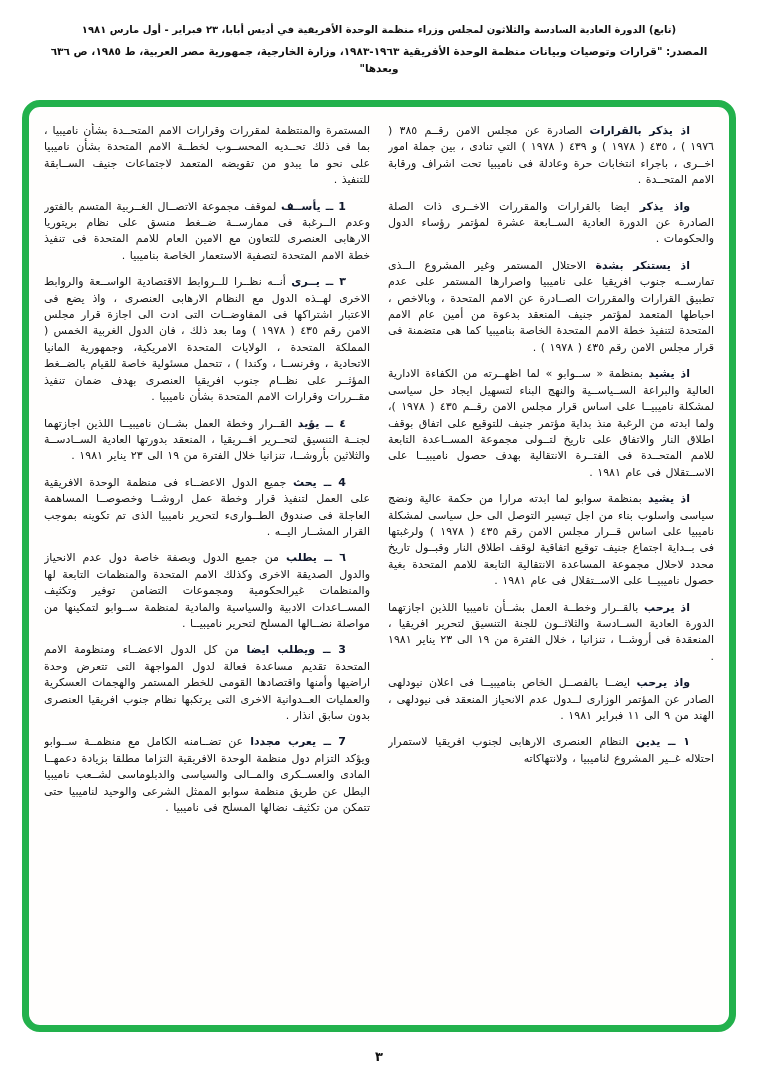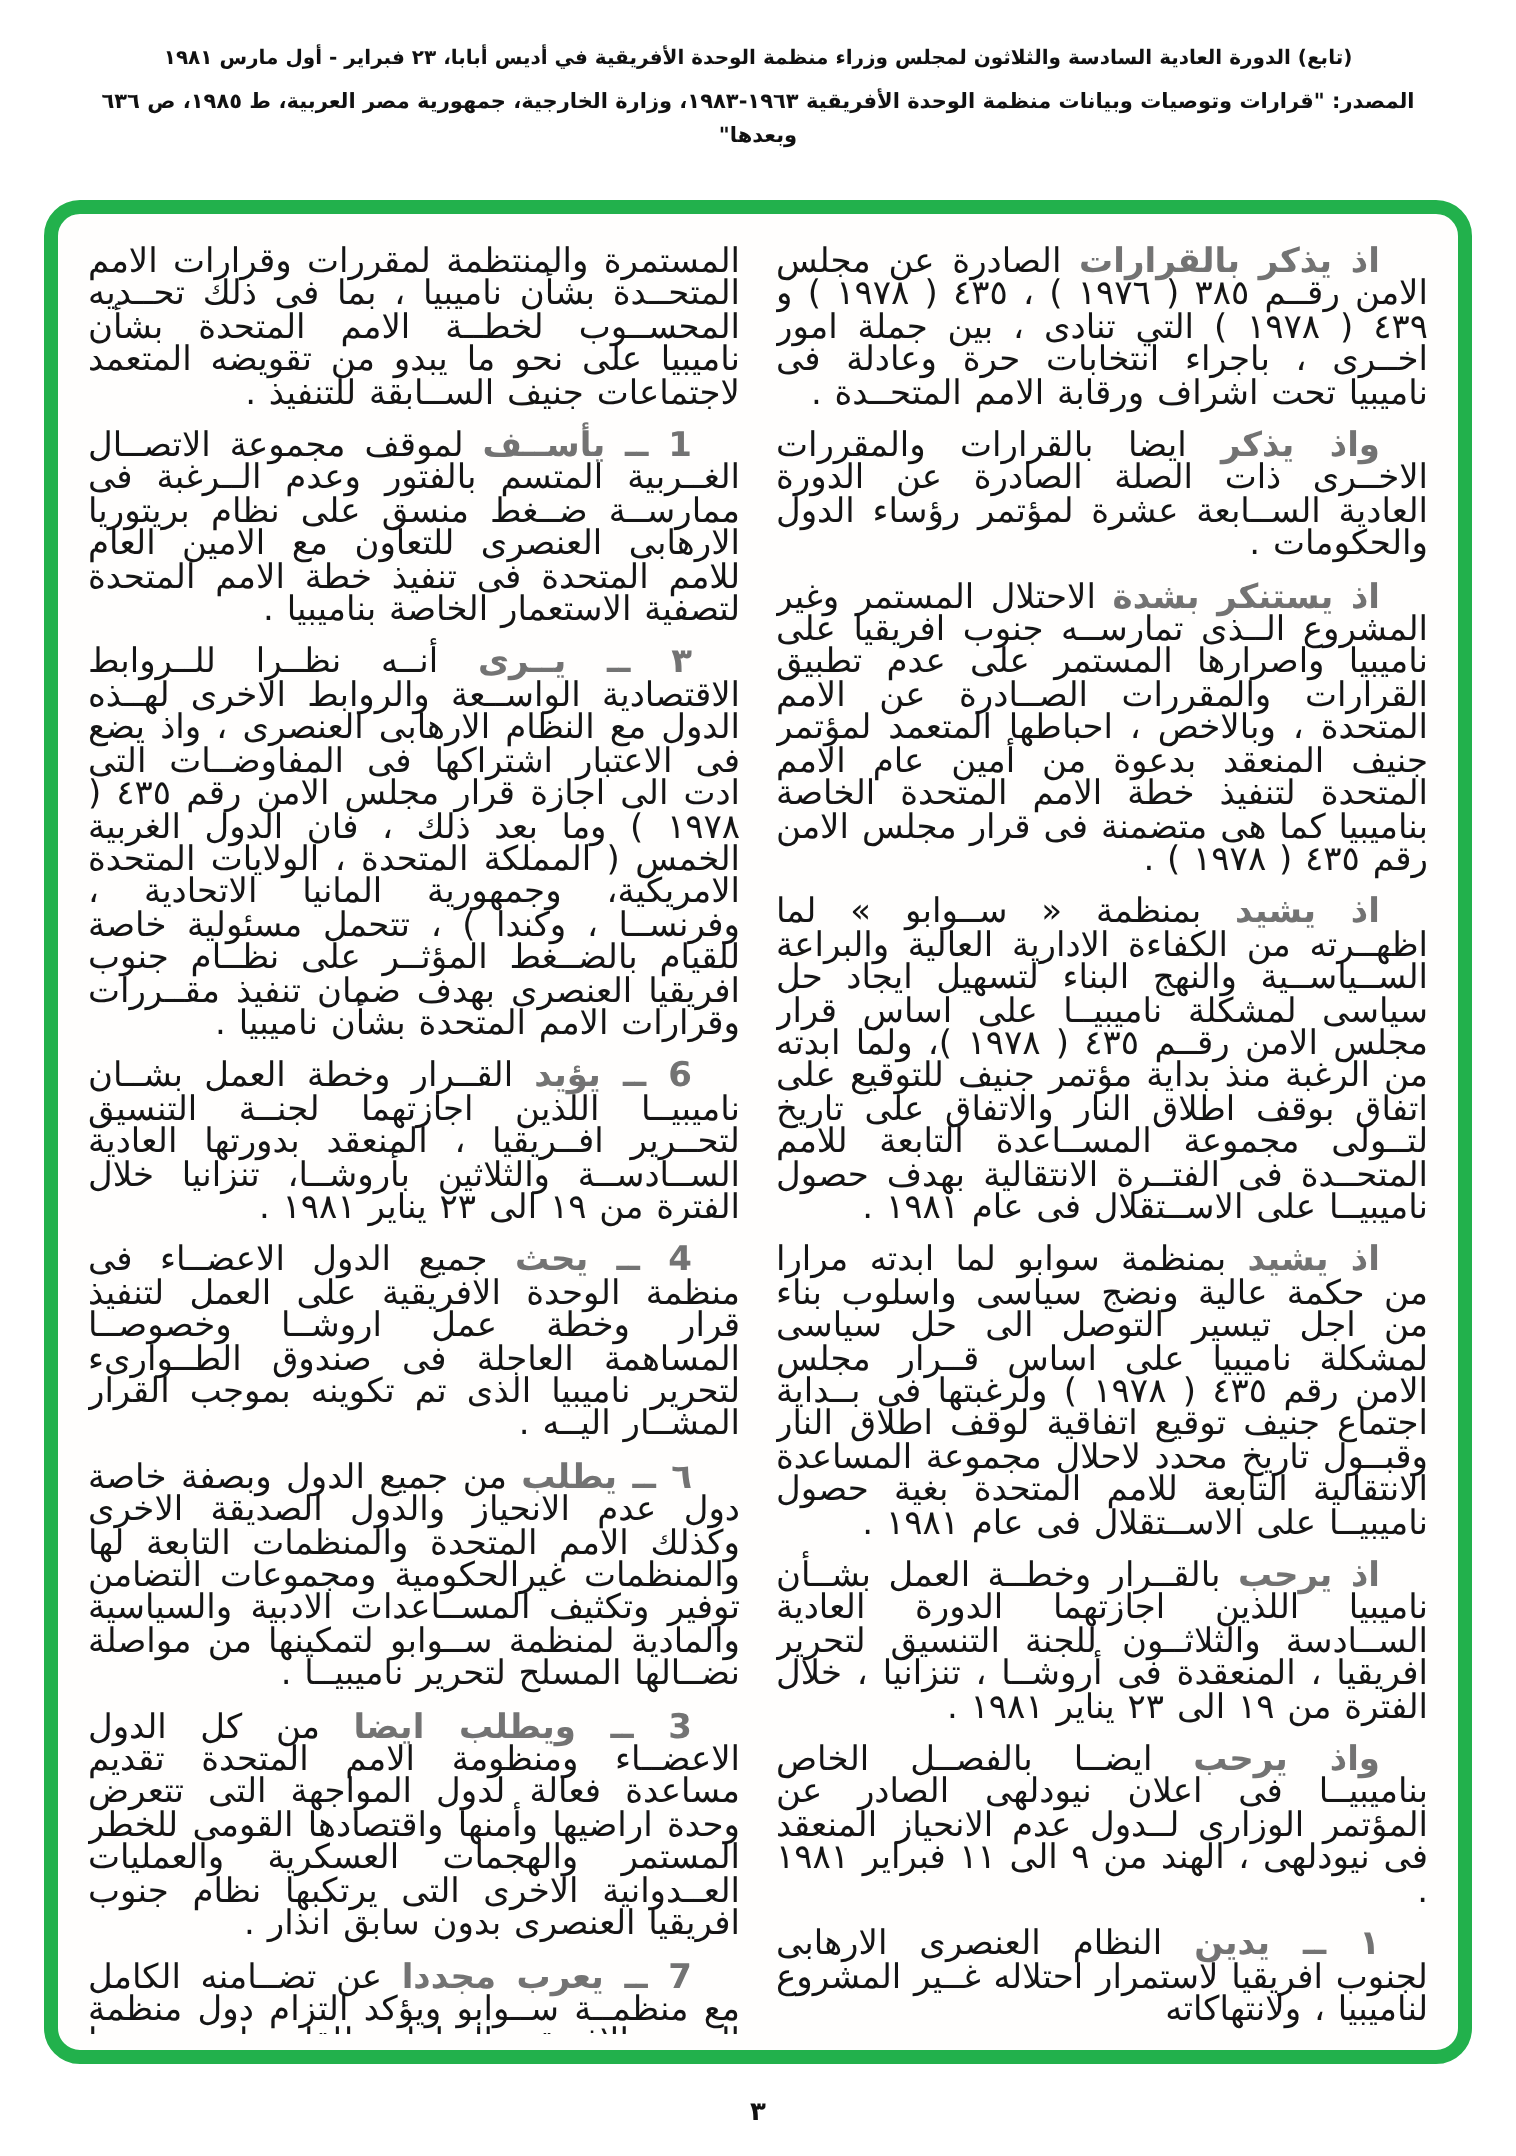--- a/index.html
+++ b/index.html
@@ -36,31 +36,31 @@
     direction:rtl;
     display:flex;
     gap:18px;
     padding:16px 15px 8px 15px;
     box-sizing:border-box;
     height:100%;
   }
   .col{
     flex:1 1 0;
     text-align:justify;
-    font-size:17px;
+    font-size:11px;
     line-height:16.4px;
     overflow:hidden;
   }
   .para{
     margin:0 0 10px 0;
     text-indent:24px;
     word-spacing:1px;
   }
   .para.no-indent{text-indent:0;}
-  .para b{font-weight:bold;color:#737373;}
+  .para b{font-weight:bold;color:#0f172a;}
   .footer{
     position:absolute;bottom:14px;left:0;right:0;
     text-align:center;
   }
   .page-number{
     font-size:13px;font-weight:bold;color:#111;
     direction:rtl;
   }
 </style>
 </head>
@@ -82,21 +82,21 @@
           <p class="para"><b>اذ يشيد</b> بمنظمة « ســوابو » لما اظهــرته من الكفاءة الادارية العالية والبراعة الســياســية والنهج البناء لتسهيل ايجاد حل سياسى لمشكلة ناميبيــا على اساس قرار مجلس الامن رقــم ٤٣٥ ( ١٩٧٨ )، ولما ابدته من الرغبة منذ بداية مؤتمر جنيف للتوقيع على اتفاق بوقف اطلاق النار والاتفاق على تاريخ لتــولى مجموعة المســاعدة التابعة للامم المتحــدة فى الفتــرة الانتقالية بهدف حصول ناميبيــا على الاســتقلال فى عام ١٩٨١ .</p>
           <p class="para"><b>اذ يشيد</b> بمنظمة سوابو لما ابدته مرارا من حكمة عالية ونضج سياسى واسلوب بناء من اجل تيسير التوصل الى حل سياسى لمشكلة ناميبيا على اساس قــرار مجلس الامن رقم ٤٣٥ ( ١٩٧٨ ) ولرغبتها فى بــداية اجتماع جنيف توقيع اتفاقية لوقف اطلاق النار وقبــول تاريخ محدد لاحلال مجموعة المساعدة الانتقالية التابعة للامم المتحدة بغية حصول ناميبيــا على الاســتقلال فى عام ١٩٨١ .</p>
           <p class="para"><b>اذ يرحب</b> بالقــرار وخطــة العمل بشــأن ناميبيا اللذين اجازتهما الدورة العادية الســادسة والثلاثــون للجنة التنسيق لتحرير افريقيا ، المنعقدة فى أروشــا ، تنزانيا ، خلال الفترة من ١٩ الى ٢٣ يناير ١٩٨١ .</p>
           <p class="para"><b>واذ يرحب</b> ايضــا بالفصــل الخاص بناميبيــا فى اعلان نيودلهى الصادر عن المؤتمر الوزارى لــدول عدم الانحياز المنعقد فى نيودلهى ، الهند من ٩ الى ١١ فبراير ١٩٨١ .</p>
           <p class="para"><b>١ ــ يدين</b> النظام العنصرى الارهابى لجنوب افريقيا لاستمرار احتلاله غــير المشروع لناميبيا ، ولانتهاكاته</p>
         </div>
       <div class="col">
           <p class="para no-indent">المستمرة والمنتظمة لمقررات وقرارات الامم المتحــدة بشأن ناميبيا ، بما فى ذلك تحــديه المحســوب لخطــة الامم المتحدة بشأن ناميبيا على نحو ما يبدو من تقويضه المتعمد لاجتماعات جنيف الســابقة للتنفيذ .</p>
           <p class="para"><b>1 ــ يأســف</b> لموقف مجموعة الاتصــال الغــربية المتسم بالفتور وعدم الــرغبة فى ممارســة ضــغط منسق على نظام بريتوريا الارهابى العنصرى للتعاون مع الامين العام للامم المتحدة فى تنفيذ خطة الامم المتحدة لتصفية الاستعمار الخاصة بناميبيا .</p>
           <p class="para"><b>٣ ــ يــرى</b> أنــه نظــرا للــروابط الاقتصادية الواســعة والروابط الاخرى لهــذه الدول مع النظام الارهابى العنصرى ، واذ يضع فى الاعتبار اشتراكها فى المفاوضــات التى ادت الى اجازة قرار مجلس الامن رقم ٤٣٥ ( ١٩٧٨ ) وما بعد ذلك ، فان الدول الغربية الخمس ( المملكة المتحدة ، الولايات المتحدة الامريكية، وجمهورية المانيا الاتحادية ، وفرنســا ، وكندا ) ، تتحمل مسئولية خاصة للقيام بالضــغط المؤثــر على نظــام جنوب افريقيا العنصرى بهدف ضمان تنفيذ مقــررات وقرارات الامم المتحدة بشأن ناميبيا .</p>
-          <p class="para"><b>6 ــ يؤيد</b> القــرار وخطة العمل بشــان ناميبيــا اللذين اجازتهما لجنــة التنسيق لتحــرير افــريقيا ، المنعقد بدورتها العادية الســادســة والثلاثين بأروشــا، تنزانيا خلال الفترة من ١٩ الى ٢٣ يناير ١٩٨١ .</p>
+          <p class="para"><b>٤ ــ يؤيد</b> القــرار وخطة العمل بشــان ناميبيــا اللذين اجازتهما لجنــة التنسيق لتحــرير افــريقيا ، المنعقد بدورتها العادية الســادســة والثلاثين بأروشــا، تنزانيا خلال الفترة من ١٩ الى ٢٣ يناير ١٩٨١ .</p>
           <p class="para"><b>4 ــ يحث</b> جميع الدول الاعضــاء فى منظمة الوحدة الافريقية على العمل لتنفيذ قرار وخطة عمل اروشــا وخصوصــا المساهمة العاجلة فى صندوق الطــوارىء لتحرير ناميبيا الذى تم تكوينه بموجب القرار المشــار اليــه .</p>
           <p class="para"><b>٦ ــ يطلب</b> من جميع الدول وبصفة خاصة دول عدم الانحياز والدول الصديقة الاخرى وكذلك الامم المتحدة والمنظمات التابعة لها والمنظمات غيرالحكومية ومجموعات التضامن توفير وتكثيف المســاعدات الادبية والسياسية والمادية لمنظمة ســوابو لتمكينها من مواصلة نضــالها المسلح لتحرير ناميبيــا .</p>
           <p class="para"><b>3 ــ ويطلب ايضا</b> من كل الدول الاعضــاء ومنظومة الامم المتحدة تقديم مساعدة فعالة لدول المواجهة التى تتعرض وحدة اراضيها وأمنها واقتصادها القومى للخطر المستمر والهجمات العسكرية والعمليات العــدوانية الاخرى التى يرتكبها نظام جنوب افريقيا العنصرى بدون سابق انذار .</p>
           <p class="para"><b>7 ــ يعرب مجددا</b> عن تضــامنه الكامل مع منظمــة ســوابو ويؤكد التزام دول منظمة الوحدة الافريقية التزاما مطلقا بزيادة دعمهــا المادى والعســكرى والمــالى والسياسى والدبلوماسى لشــعب ناميبيا البطل عن طريق منظمة سوابو الممثل الشرعى والوحيد لناميبيا حتى تتمكن من تكثيف نضالها المسلح فى ناميبيا .</p>
         </div>
     </div>
   </div>
 
   <div class="footer">
     <div class="page-number">٣</div>

